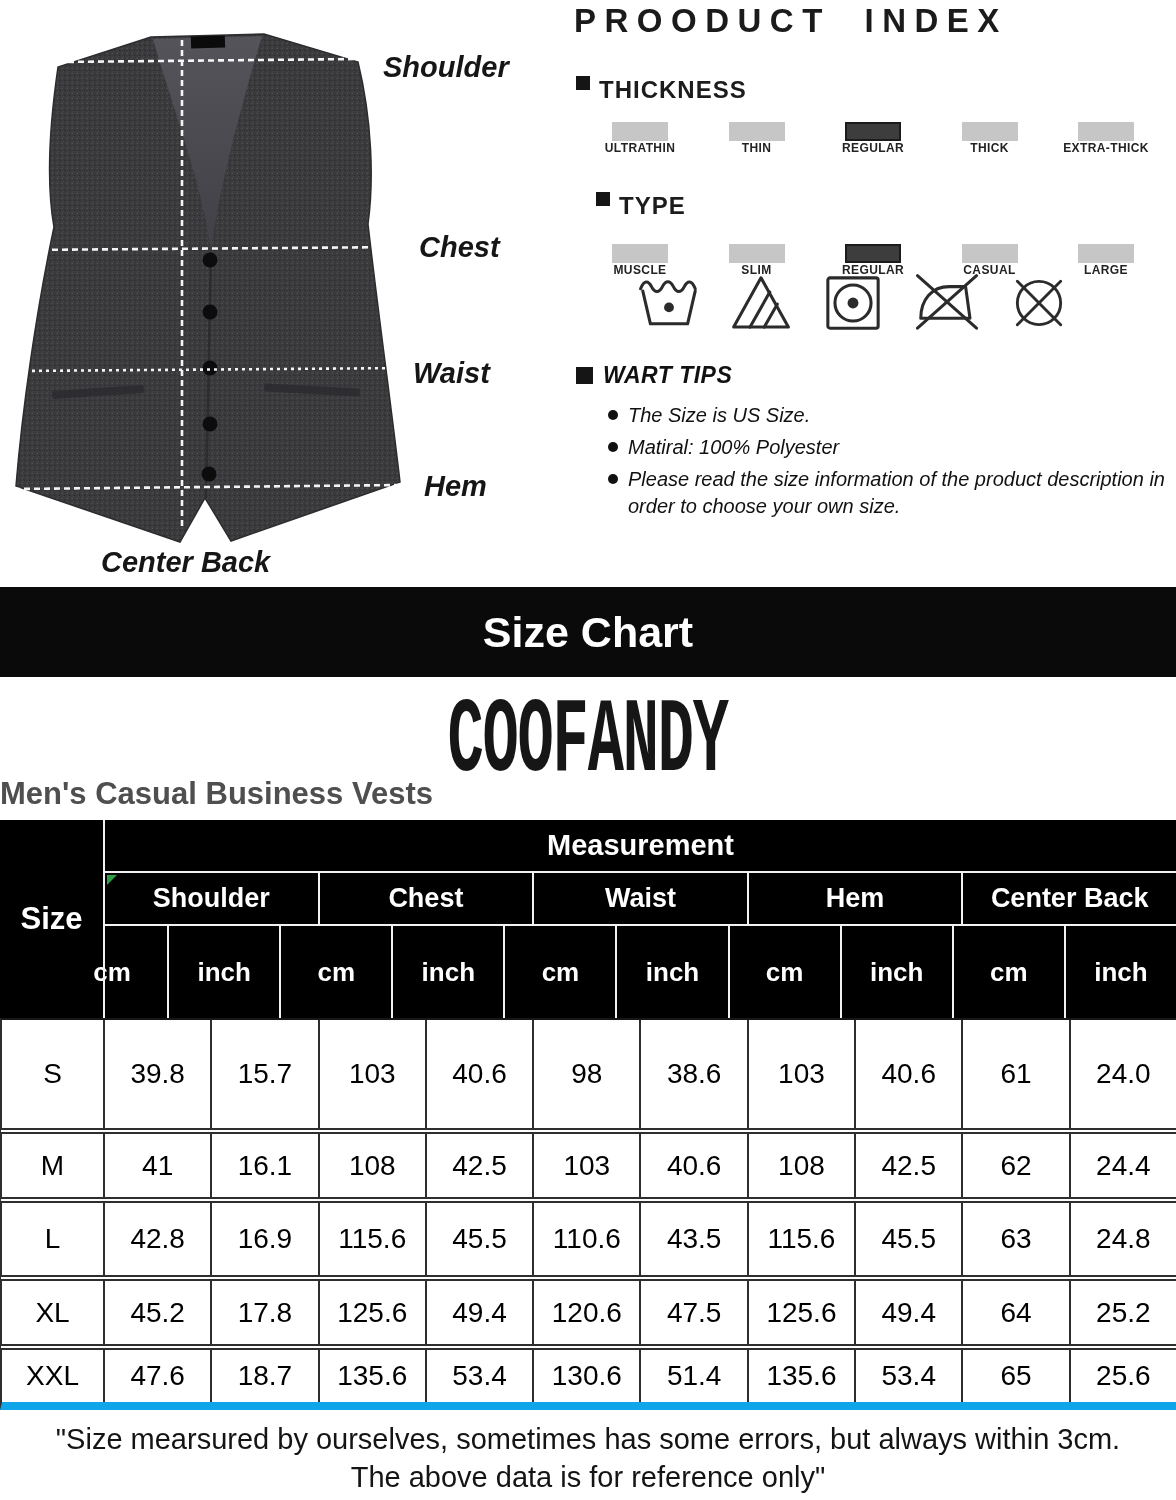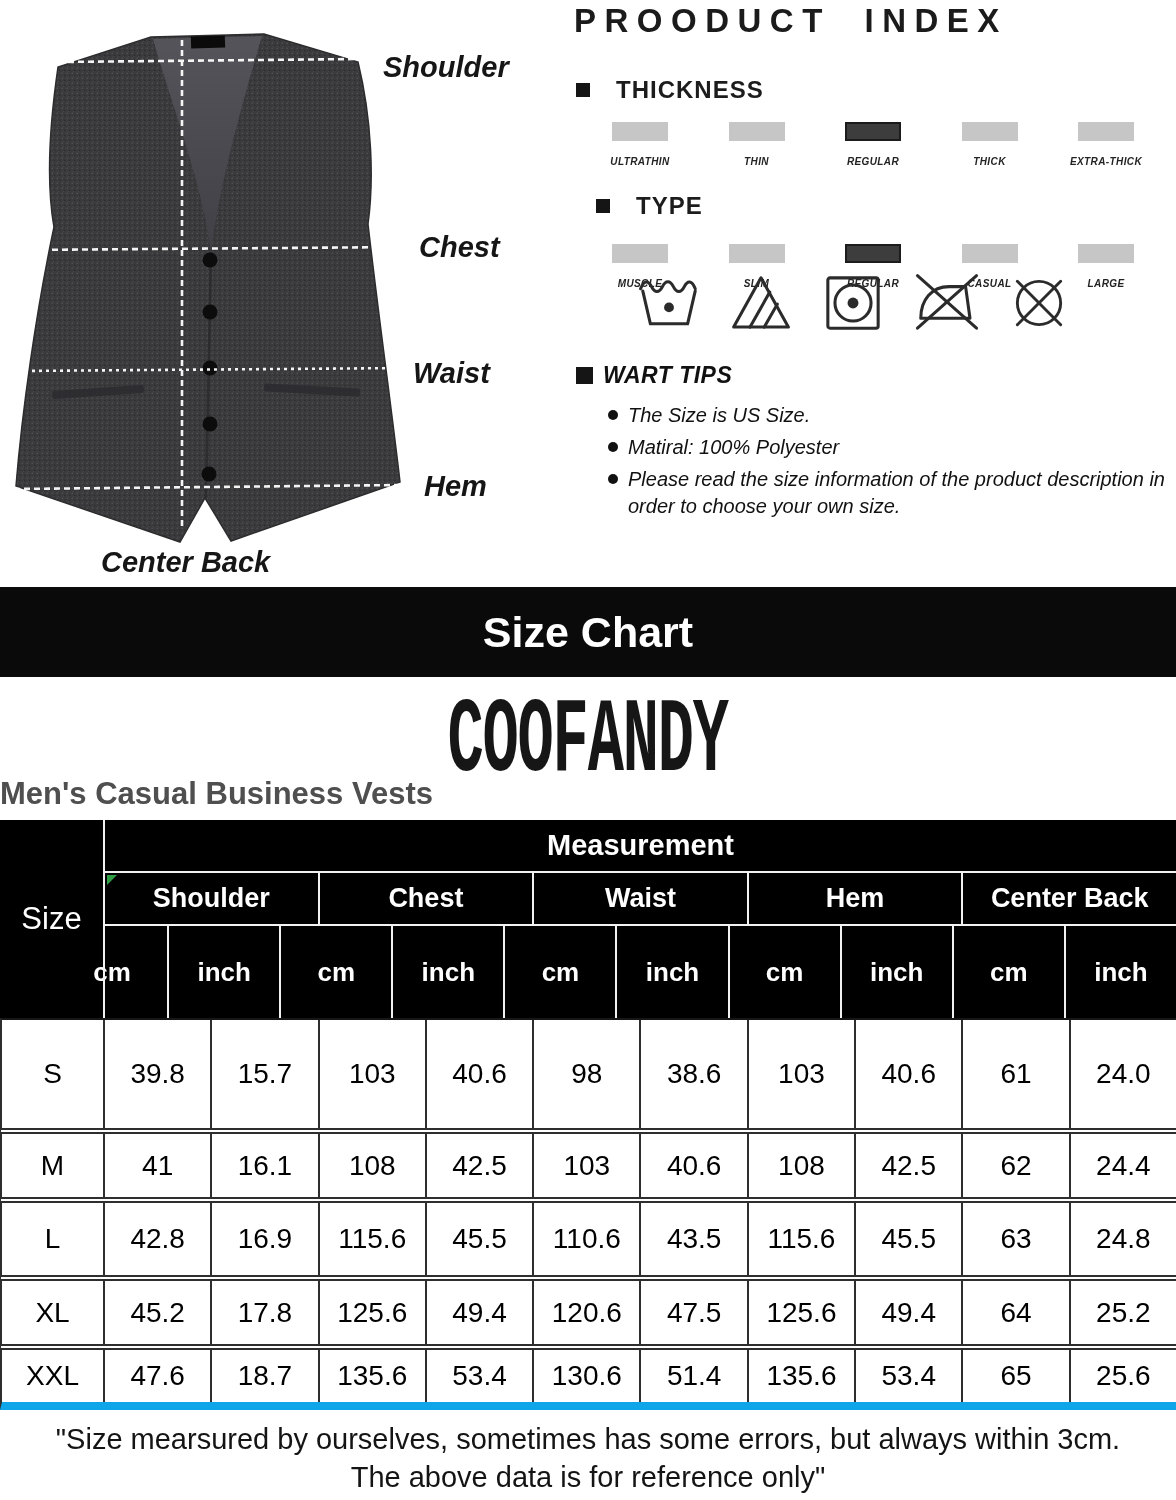--- a/index.html
+++ b/index.html
@@ -9,28 +9,28 @@
     font-family:"Liberation Sans", sans-serif; overflow:hidden; color:#141414;
   }
   .abs { position:absolute; }
 
   
   .vest-label { position:absolute; font-size:29px; font-weight:700; font-style:italic; color:#161616; white-space:nowrap; }
 
   
   .pi-title { position:absolute; left:574px; top:2px; font-size:33px; font-weight:600;
               letter-spacing:8.5px; word-spacing:16px; color:#1b1b1b; white-space:nowrap; }
-  .section-head { position:absolute; display:flex; align-items:center; gap:26px; }
+  .section-head { position:absolute; display:flex; gap:9px; }
   .sq-bullet { width:14px; height:14px; background:#151515; flex:0 0 auto; }
   .section-head .txt { font-size:24px; font-weight:600; letter-spacing:1px; color:#1c1c1c; }
   .opt-row { position:absolute; left:584px; width:578px; display:flex; justify-content:space-between; }
   .opt { width:112px; display:flex; flex-direction:column; align-items:center; }
   .swatch { width:56px; height:19px; background:#c6c6c6; }
   .swatch.sel { background:#3d3d3d; border:2.5px solid #1c1c1c; }
-  .opt .lbl { margin-top:15px; font-size:10px; font-weight:700; letter-spacing:.4px; color:#232323; white-space:nowrap;font-style:italic; }
+  .opt .lbl { margin-top:0; font-size:12px; font-weight:700; letter-spacing:.4px; color:#232323; white-space:nowrap; }
 
   .care-row { position:absolute; left:634px; top:268px; width:438px; display:flex; justify-content:space-between; align-items:center; }
   .care-row svg { display:block; }
 
   .tips-head { position:absolute; left:576px; top:362px; display:flex; align-items:center; gap:10px; }
   .tips-head .sq-bullet { width:17px; height:17px; }
   .tips-head .txt { font-size:23px; font-weight:700; font-style:italic; letter-spacing:.5px; color:#111; }
   .tips-list { position:absolute; left:608px; top:402px; width:558px; }
   .tip { display:flex; gap:10px; margin-bottom:5px; }
   .dot { flex:0 0 auto; width:10px; height:10px; border-radius:50%; background:#111; margin-top:8px; }
@@ -44,21 +44,21 @@
   .brand .name { display:inline-block; font-size:104px; font-weight:700; color:#161616;
                  letter-spacing:-2px; transform:scale(0.58,1.02); transform-origin:50% 50%; white-space:nowrap; }
   .brand-sub { position:absolute; left:0; top:776px; width:1080px; text-align:left;
                font-size:31px; font-weight:700; color:#4f4f4f; }
 
   
   .size-table { position:absolute; left:0; top:820px; width:1176px; }
   .thead { position:relative; height:198px; background:#000; color:#fff; }
   .corner-cell { position:absolute; left:0; top:0; width:105px; height:198px;
                  border-right:2px solid #f2f2f2; display:flex; align-items:center; justify-content:center;
-                 font-size:31px; font-weight:400; }
+                 font-size:31px; font-weight:700; }
   .meas-row { margin-left:105px; height:53px; border-bottom:2px solid #f2f2f2;
               display:flex; align-items:center; justify-content:center; font-size:29px; font-weight:700; }
   .cat-row { margin-left:105px; height:53px; display:flex; }
   .cat-cell { flex:1; border-right:2px solid #f2f2f2; border-bottom:2px solid #f2f2f2;
               display:flex; align-items:center; justify-content:center; font-size:27px; font-weight:700; }
   .cat-cell:last-child { border-right:none; }
   .unit-row { margin-left:57px; height:92px; display:flex; }
   .unit-cell { flex:1; border-right:2px solid #f2f2f2; display:flex; align-items:center; justify-content:center;
                font-size:26px; font-weight:700; }
   .unit-cell:last-child { border-right:none; }

